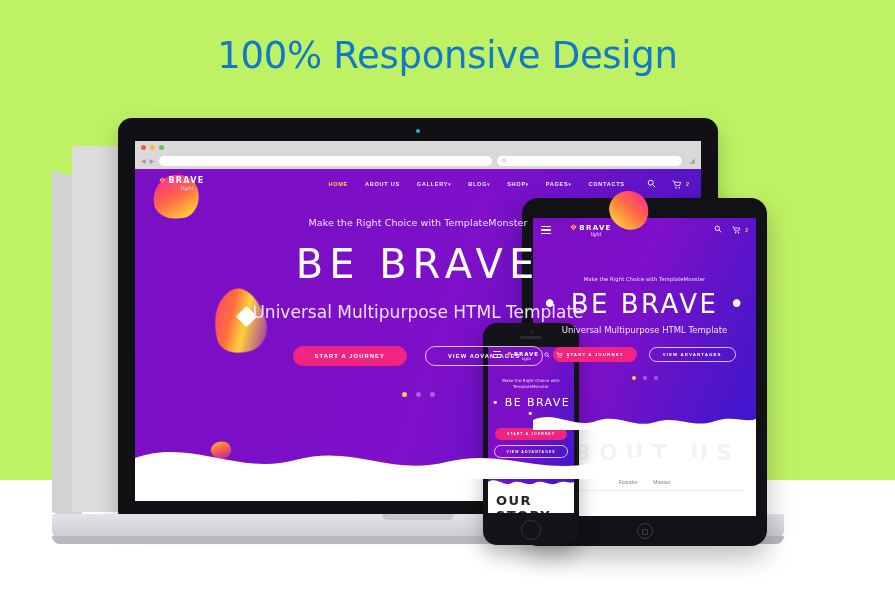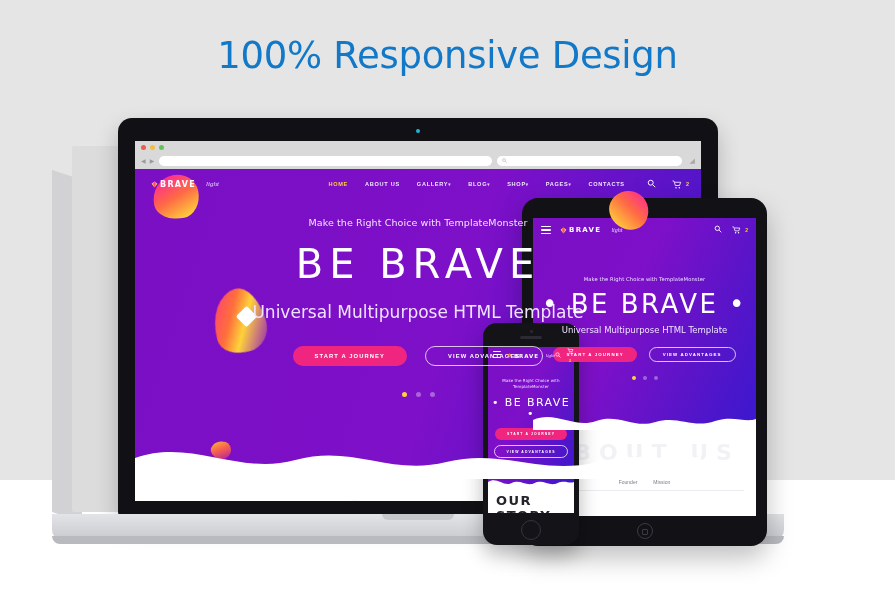--- a/index.html
+++ b/index.html
@@ -2,21 +2,21 @@
 <html><head>
 <meta charset="utf-8">
 <style>
   * { box-sizing: border-box; margin: 0; padding: 0; }
   html, body {
     width: 895px; height: 599px;
     background: #ffffff;
     font-family: "Liberation Sans", sans-serif;
     overflow: hidden;
   }
-  .stage { position: relative; width: 895px; height: 480px; background:#e5e5e5; }
+  .stage { position: relative; width: 895px; height: 480px; background:#bef264; }
 
   
   .headline {
     position: absolute; top: 34px; left: 0; width: 895px;
     text-align: center;
     font-size: 37px; font-weight: 400; letter-spacing: -0.3px;
     color: #1278c8;
     font-family: "DejaVu Sans", sans-serif;
   }
 
@@ -98,21 +98,21 @@
     background: linear-gradient(115deg, #7a0fc4 0%, #7d10c8 42%, #5415c9 78%, #3a18cf 100%);
     overflow: hidden;
   }
   .hero.lg { background: linear-gradient(108deg,#7a0fc4 0%, #7d10c8 55%, #5a14c8 82%, #3f17cd 100%); }
 
   
   .nav {
     position: relative; z-index: 6;
     display: flex; align-items: center; height: 30px; padding: 0 12px 0 16px;
   }
-  .logo { display: flex; flex-direction: row; align-items: center; width: 62px; }
+  .logo { display: flex; flex-direction: column; align-items: center; width: 62px; }
   .logo-row { display: flex; align-items: center; gap: 2px; }
   .gem { width: 7px; height: 7px; }
   .logo-word {
     color: #fff; font-size: 8px; font-weight: 700; letter-spacing: 1.3px;
     font-family: "DejaVu Sans", sans-serif;
   }
   .logo-sub {
     color: #e8d6ff; font-size: 7px; font-style: italic;
     font-family: Liberation Serif, serif; margin-top: -1px; margin-left: 10px;
   }

